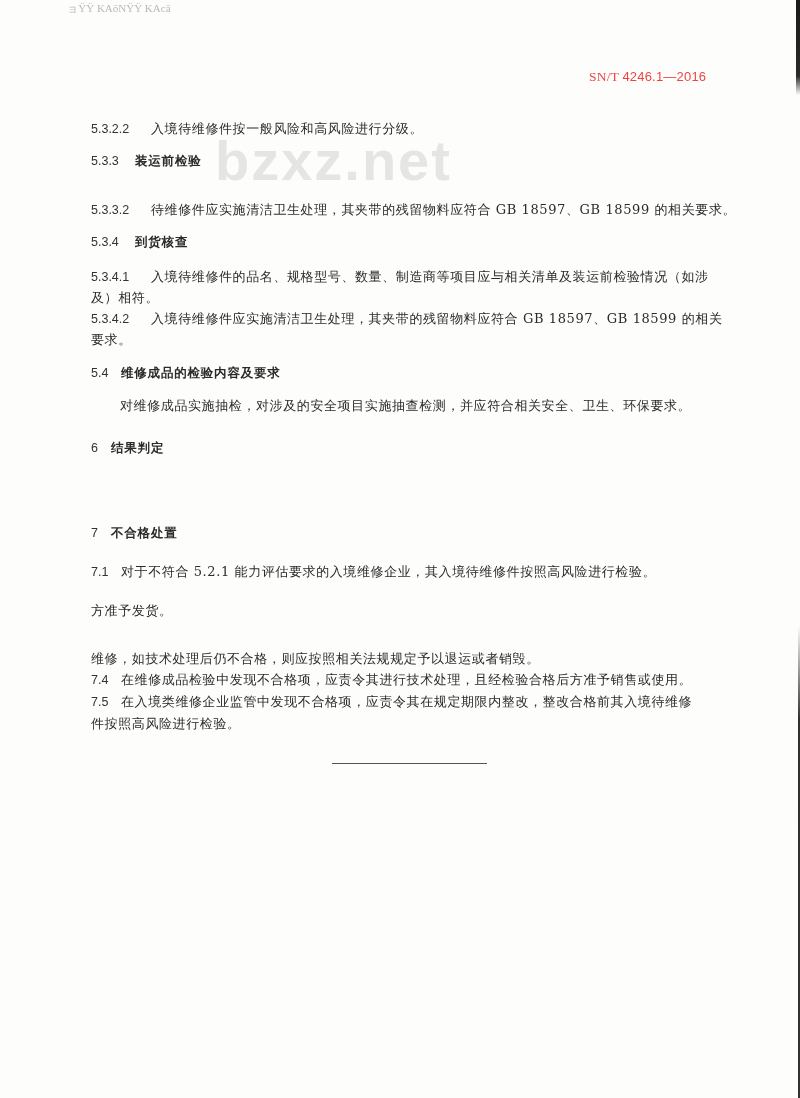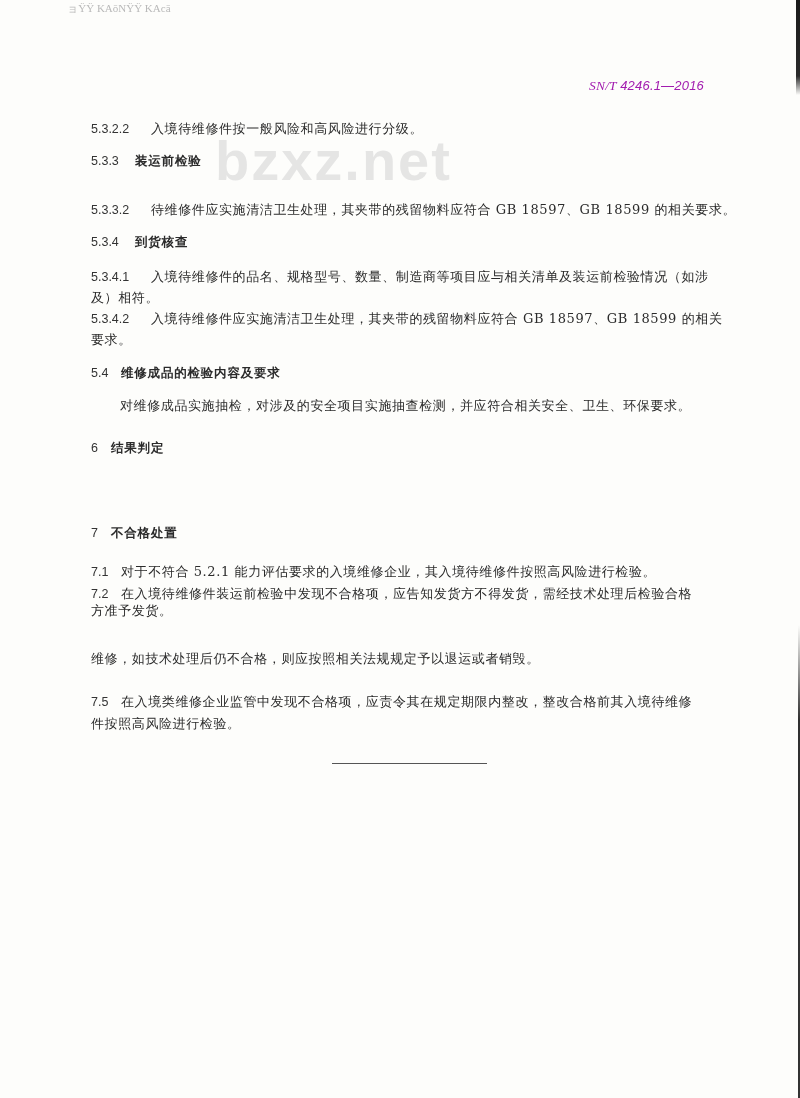--- a/index.html
+++ b/index.html
@@ -23,26 +23,25 @@
   .scan-header {
     position: absolute;
     left: 67px; top: 1px;
     font-family: "Liberation Serif", serif;
     font-size: 11px;
     color: #b9b9b9;
     letter-spacing: 0px;
   }
   .std-number {
     position: absolute;
-    left: 589px; top: 78px;
+    left: 589px; top: 69px;
     font-family: "Liberation Serif", serif;
     font-size: 13.5px;
-    color: #a21caf;
+    color: #ef4444;
     letter-spacing: 0.2px;
-    font-style: italic;
   }
   .std-number .num {
     font-family: "Liberation Sans", sans-serif;
     font-size: 13px;
   }
   .right-edge-top {
     position: absolute;
     right: 0; top: 0;
     width: 4px; height: 95px;
     background: linear-gradient(to bottom, #1a1a1a 0%, #2a2a2a 80%, rgba(40,40,40,0) 100%);
@@ -159,31 +158,31 @@
 
 
   <div class="line heading" style="top:524px;">
     <span class="no" style="width:20px;">7</span><span class="txt">不合格处置</span>
   </div>
 
   <div class="line" style="top:563px;">
     <span class="no" style="width:30px;">7.1</span><span class="txt">对于不符合 5.2.1 能力评估要求的入境维修企业，其入境待维修件按照高风险进行检验。</span>
   </div>
 
-  <div class="line" style="top:585px;">
-    <span class="no" style="width:30px;">7.2</span><span class="txt">在入境待维修件装运前检验中发现不合格项，应告知发货方不得发货，需经技术处理后检验合格</span>
-  </div>
   <div class="line" style="top:602px;">
     <span class="txt">方准予发货。</span>
   </div>
 
   <div class="line" style="top:650px;">
     <span class="txt">维修，如技术处理后仍不合格，则应按照相关法规规定予以退运或者销毁。</span>
   </div>
 
+  <div class="line" style="top:671px;">
+    <span class="no" style="width:30px;">7.4</span><span class="txt">在维修成品检验中发现不合格项，应责令其进行技术处理，且经检验合格后方准予销售或使用。</span>
+  </div>
 
   <div class="line" style="top:693px;">
     <span class="no" style="width:30px;">7.5</span><span class="txt">在入境类维修企业监管中发现不合格项，应责令其在规定期限内整改，整改合格前其入境待维修</span>
   </div>
   <div class="line" style="top:715px;">
     <span class="txt">件按照高风险进行检验。</span>
   </div>
 
   <div class="end-rule"></div>
 

